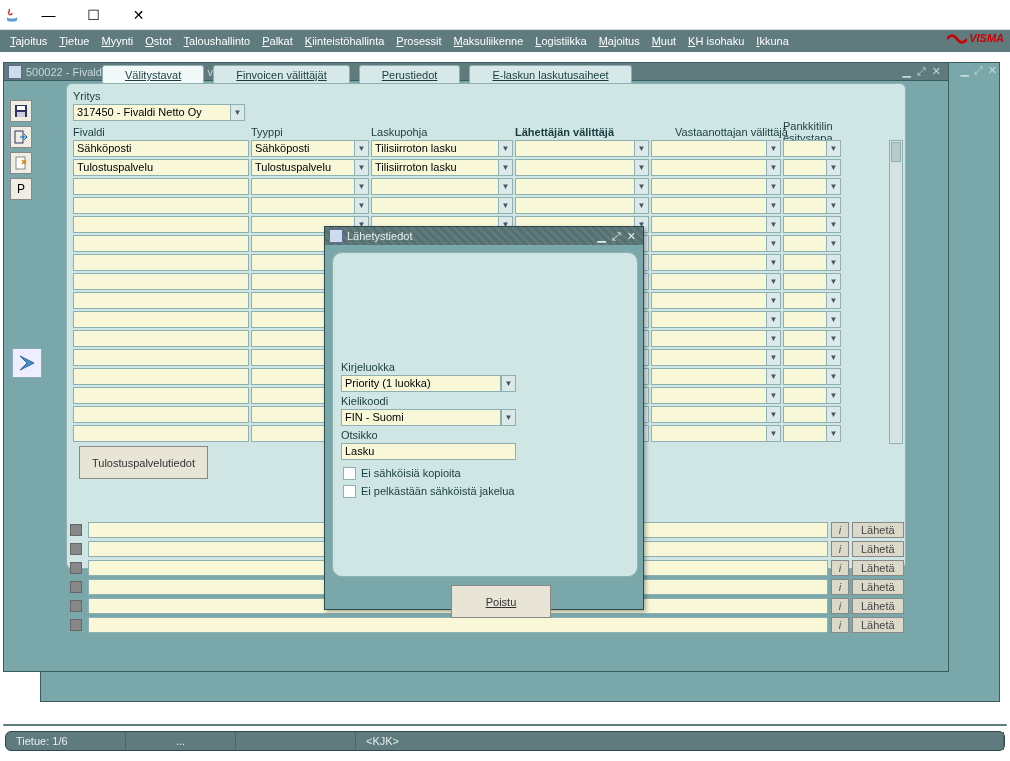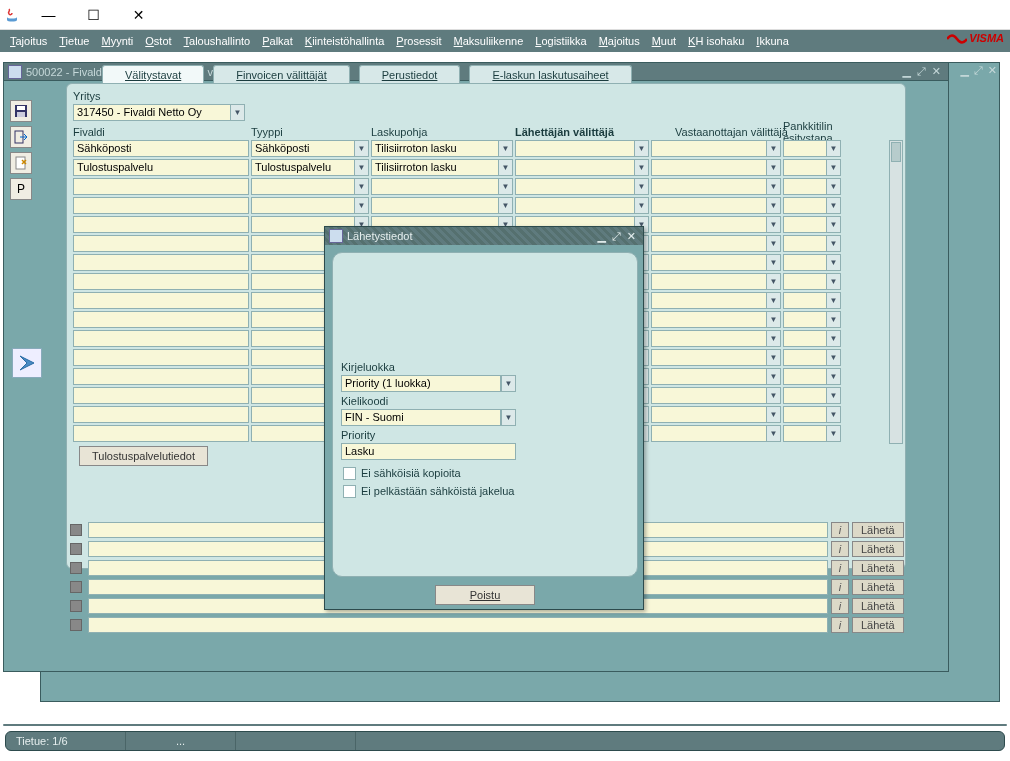--- a/index.html
+++ b/index.html
@@ -40,21 +40,21 @@
   .tab.active { background: #f2f9f9; }
 
   
   .mainpanel { position: absolute; left: 62px; top: 20px; width: 840px; height: 486px; background: #cfe6e4; border: 1px solid #8fb0b2; border-radius: 6px; }
 
   
   .lbl { position: absolute; color: #1a3c3e; }
   .field { position: absolute; height: 17px; background: #f8f7d8; border: 1px solid #8fb0b2; padding: 0 3px; line-height:15px; overflow:hidden; white-space:nowrap; }
   .dd { position: absolute; width: 15px; height: 17px; background: #dce9e9; border: 1px solid #8fb0b2; display:flex; align-items:center; justify-content:center; font-size:8px; color:#456; }
 
-  .bigbtn { position: absolute; height: 20px; background: #e8e4d6; border: 1px solid #888; padding: 0 12px; display:flex; align-items:center; justify-content:center; color:#333; cursor:default; }
+  .bigbtn { position: absolute; height: 33px; background: #e8e4d6; border: 1px solid #888; padding: 0 12px; display:flex; align-items:center; justify-content:center; color:#333; cursor:default; }
 
   
   .lowrow { position: absolute; display:flex; align-items:center; }
   .lowrow .cb { width:12px; height:12px; background:#888; border:1px solid #666; margin-right:6px; }
   .lowrow .bar { height:16px; background:#f8f7d8; border:1px solid #8fb0b2; }
   .lowrow .ib { width:18px; height:16px; background:#dcd9c8; border:1px solid #888; margin-left:3px; display:flex; align-items:center; justify-content:center; font-style:italic; color:#555; }
   .lowrow .lb { height:16px; background:#dcd9c8; border:1px solid #888; margin-left:3px; padding:0 8px; display:flex; align-items:center; color:#444; }
 
   
   .dialog { position: absolute; left: 324px; top: 226px; width: 320px; height: 384px; background: #7aa8aa; border: 1px solid #2d4b4d; box-shadow: 2px 2px 4px rgba(0,0,0,0.3); }
@@ -422,30 +422,31 @@
   </div>
   <div class="body">
     <span class="lbl2" style="left:8px; top:108px;">Kirjeluokka</span>
     <div class="inp" style="left:8px; top:122px; width:160px;">Priority (1 luokka)</div>
     <div class="ddl" style="left:168px; top:122px;">▼</div>
 
     <span class="lbl2" style="left:8px; top:142px;">Kielikoodi</span>
     <div class="inp" style="left:8px; top:156px; width:160px;">FIN - Suomi</div>
     <div class="ddl" style="left:168px; top:156px;">▼</div>
 
-    <span class="lbl2" style="left:8px; top:176px;">Priority</span>
+    <span class="lbl2" style="left:8px; top:176px;">Otsikko</span>
     <div class="inp" style="left:8px; top:190px; width:175px;">Lasku</div>
 
     <div class="chk" style="left:10px; top:214px;"></div>
     <span class="lbl2" style="left:28px; top:214px;">Ei sähköisiä kopioita</span>
 
     <div class="chk" style="left:10px; top:232px;"></div>
     <span class="lbl2" style="left:28px; top:232px;">Ei pelkästään sähköistä jakelua</span>
   </div>
-  <div class="bigbtn" style="left:110px; top:358px; width:100px;text-decoration:underline;">Poistu</div>
+  <div class="bigbtn" style="left:126px; top:358px; width:100px;text-decoration:underline;">Poistu</div>
 </div>
 
 <div style="position:absolute; left:3px; right:3px; bottom:35px; height:2px; background:#5f7b7e; border-radius:2px;"></div>
 <div class="status">
   <div class="cell" style="width:120px;">Tietue: 1/6</div>
   <div class="cell" style="width:110px; justify-content:center;">...</div>
   <div class="cell" style="width:120px;"></div>
+  <div class="cell" style="flex:1;">&lt;KJK&gt;</div>
 </div>
 
 </body></html>

